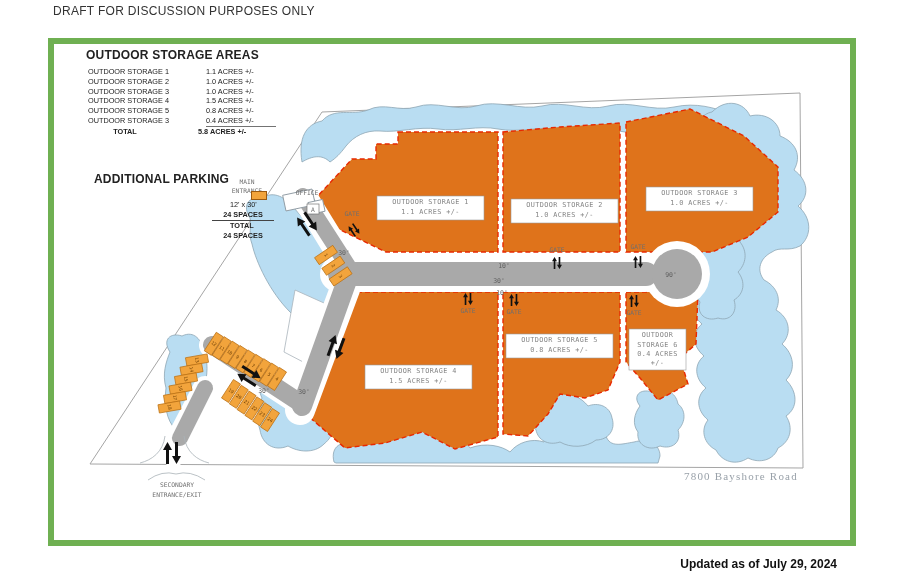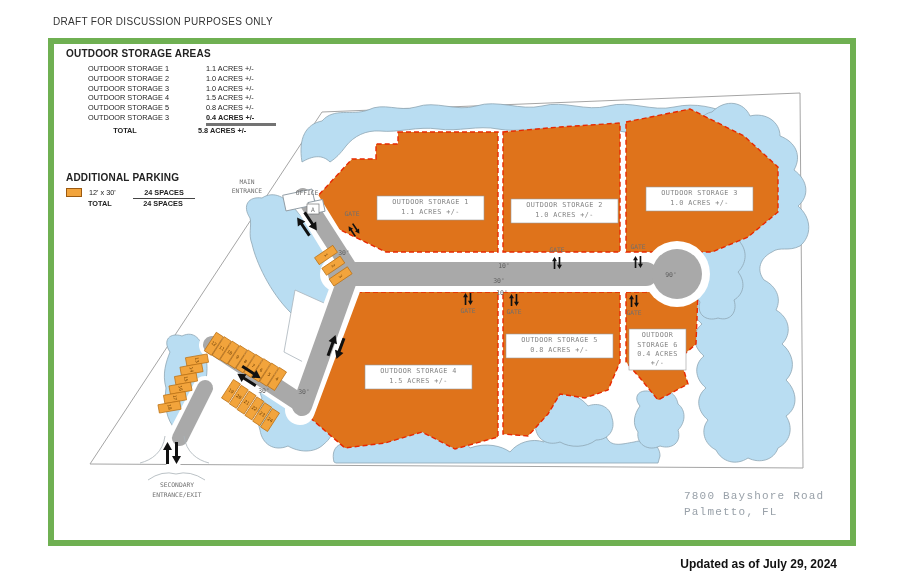--- a/index.html
+++ b/index.html
@@ -1,45 +1,45 @@
 <!DOCTYPE html>
 <html style="--green: #6fb052; --stall: #f2a43c;"><head>
 <meta charset="utf-8">
 <style>
   html,body{margin:0;padding:0;}
   body{
     width:909px;height:588px;position:relative;overflow:hidden;
     background:#ffffff;font-family:"Liberation Sans",sans-serif;color:#222;
   }
-  #draft-note{position:absolute;left:53px;top:16px;font-size:10px;letter-spacing:.3px;color:#333;}
+  #draft-note{position:absolute;left:53px;top:4px;font-size:12px;letter-spacing:.3px;color:#333;}
   #updated-note{position:absolute;top:557px;right:72px;font-size:12px;font-weight:bold;color:#111;}
   .frame{position:absolute;left:48px;top:38px;width:808px;height:508px;
     border:6px solid var(--green,#6fb052);box-sizing:border-box;z-index:2;pointer-events:none;}
   #plan-svg{position:absolute;left:0;top:0;z-index:1;}
   .legend{position:absolute;z-index:3;}
   #legend-storage{left:66px;top:48px;width:210px;}
-  .lg-head{font-size:10px;font-weight:bold;letter-spacing:.2px;margin-bottom:5px;}
+  .lg-head{font-size:12px;font-weight:bold;letter-spacing:.2px;margin-bottom:5px;margin-left:20px;}
   .lr{display:flex;font-size:7.3px;line-height:9.8px;}
   .lr .n{width:118px;padding-left:22px;}
   .lr .v{width:70px;}
   .lr.total .n{font-weight:bold;padding-left:0;width:118px;text-align:center;}
   .lr.total .v{font-weight:bold;padding-left:14px;}
-  .lr.last .v{border-bottom:3px solid #737373;font-weight:bold;}
-  #legend-parking{left:66px;top:172px;width:200px;}
-  .pr{display:flex;align-items:flex-start;font-size:7.3px;line-height:10px;}
+  .lr.last .v{border-bottom:1px solid #737373;}
+  #legend-parking{left:74px;top:172px;width:200px;}
+  .pr{display:flex;align-items:flex-end;font-size:7.3px;line-height:10px;flex-direction:column;}
   .pr .sw{width:14px;height:7px;background:var(--stall,#ef9f35);border:1px solid #9c5a10;margin-right:7px;}
   .pr .sz{width:44px;}
   .pr .sp{width:62px;text-align:center;font-weight:bold;}
   .pr.r1 .sp{border-bottom:1px solid #444;}
   .pr.r2{font-weight:bold;}
   .pr.r2 .sz{padding-left:0;}
   .pr .gap{width:22px;}
   #address{position:absolute;left:684px;top:468px;z-index:3;
-    font-family:Liberation Mono, monospace;font-size:11px;letter-spacing:1.2px;
-    color:#99a1a9;line-height:16px;margin-top:20px;}
+    font-family:Liberation Serif, serif;font-size:11px;letter-spacing:1.2px;
+    color:#99a1a9;line-height:16px;}
   text{font-family:"DejaVu Sans Mono",monospace;}
 </style>
 </head>
 <body>
 
 <div id="draft-note">DRAFT FOR DISCUSSION PURPOSES ONLY</div>
 
 <svg id="plan-svg" width="909" height="588" viewBox="0 0 909 588">
 
   <path d="M322,112 L800,93 L803,468 L90,464 Z" fill="none" stroke="#a5a5a5" stroke-width="1"></path>
@@ -340,16 +340,15 @@
   </div>
   <div class="pr r2">
     <span class="gap"></span>
     <span class="sz">TOTAL</span>
     <span class="sp">24 SPACES</span>
   </div>
 </div>
 
 <div id="address">
   <div>7800 Bayshore Road</div>
-  <div>Palmetto, FL</div>
 </div>
 
 <div id="updated-note">Updated as of July 29, 2024</div>
 
 </body></html>

